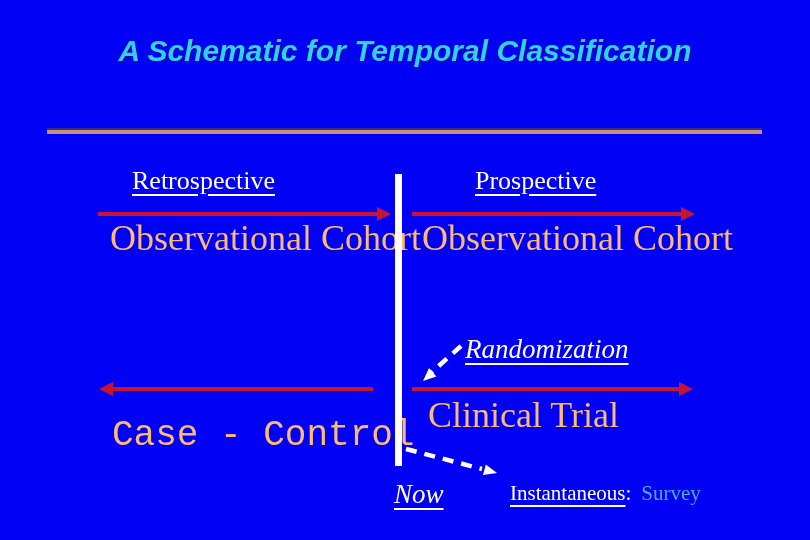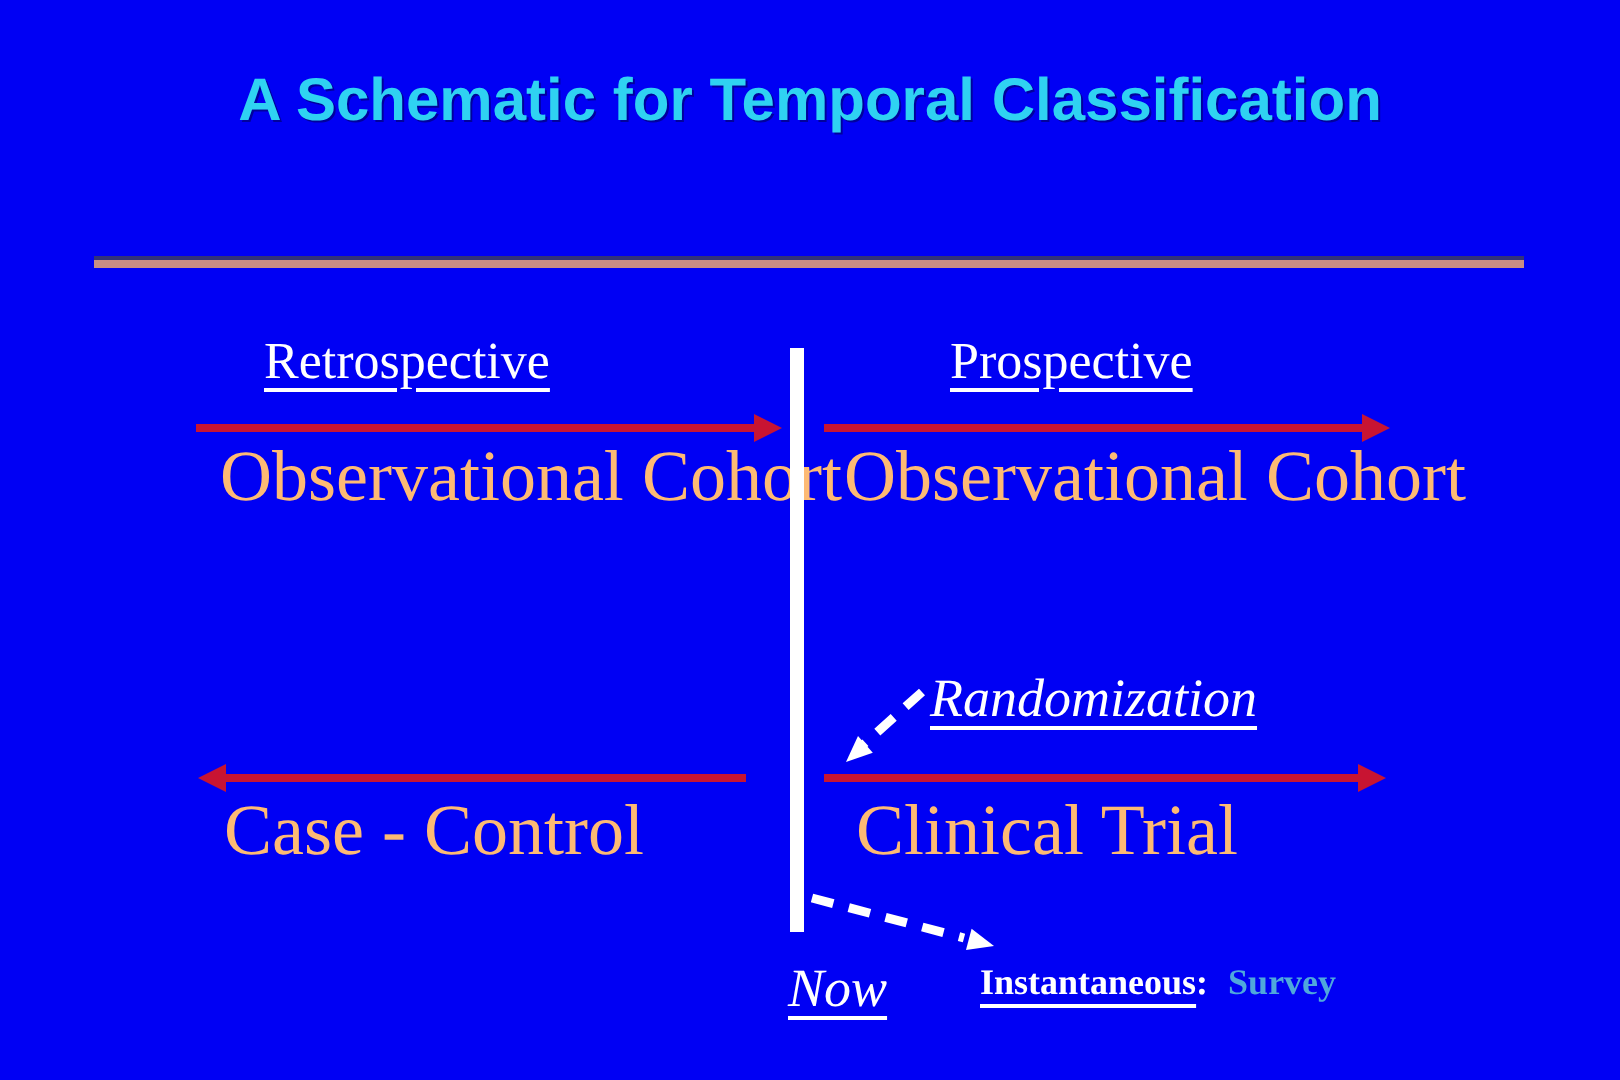--- a/index.html
+++ b/index.html
@@ -18,20 +18,21 @@
     top: 34px;
     width: 100%;
     margin: 0;
     text-align: center;
     font-family: "Liberation Sans", sans-serif;
     font-weight: bold;
     font-size: 30px;
     color: #2FD2F2;
     text-shadow: 1px 1px 0 rgba(0,0,110,0.65);
     letter-spacing: 0px;
+    font-style: italic;
   }
   .title-divider {
     position: absolute;
     left: 47px;
     top: 128px;
     width: 715px;
     height: 4px;
     background: #C88D84;
     border-top: 2px solid #32327A;
   }
@@ -62,25 +63,24 @@
   }
   .overlay {
     position: absolute;
     left: 0; top: 0;
     width: 810px;
     height: 540px;
     pointer-events: none;
   }
   .bottom-row {
     position: absolute;
-    left: 490px;
+    left: 510px;
     top: 481px;
-    font-size: 18px;
+    font-size: 21px;
     white-space: nowrap;
-    font-weight: bold;
   }
   .bottom-row .instant {
     color: #FFFFFF;
     text-decoration: underline;
     text-decoration-thickness: 2px;
     text-underline-offset: 5px;
   }
   .bottom-row .sep { color: #FFFFFF; margin-right: 10px; }
   .bottom-row .survey { color: #4FA8DC; }
 </style>
@@ -94,21 +94,21 @@
   <div class="title-divider"></div>
 
   <div class="label white-u" style="left:475px; top:167px;">Prospective</div>
   <div class="label white-u" style="left:132px; top:167px;">Retrospective</div>
 
   <div class="label cyan" style="left:110px; top:220px;">Observational Cohort</div>
   <div class="label cyan" style="left:422px; top:220px;">Observational Cohort</div>
 
   <div class="label white-u italic" style="left:465px; top:335px; font-size:27px;font-style:italic;">Randomization</div>
 
-  <div class="label cyan" style="left:112px; top:397px;">Case - Control</div>
+  <div class="label cyan" style="left:112px; top:417px;font-family:Liberation Mono, monospace;">Case - Control</div>
   <div class="label cyan" style="left:428px; top:397px;text-align:right;">Clinical Trial</div>
 
   <div class="label white-u italic" style="left:394px; top:480px; font-size:27px;text-align:center;">Now</div>
 
   <div class="bottom-row">
     <span class="instant">Instantaneous</span><span class="sep">:</span><span class="survey">Survey</span>
   </div>
 
   <div class="timeline-bar"></div>
 

